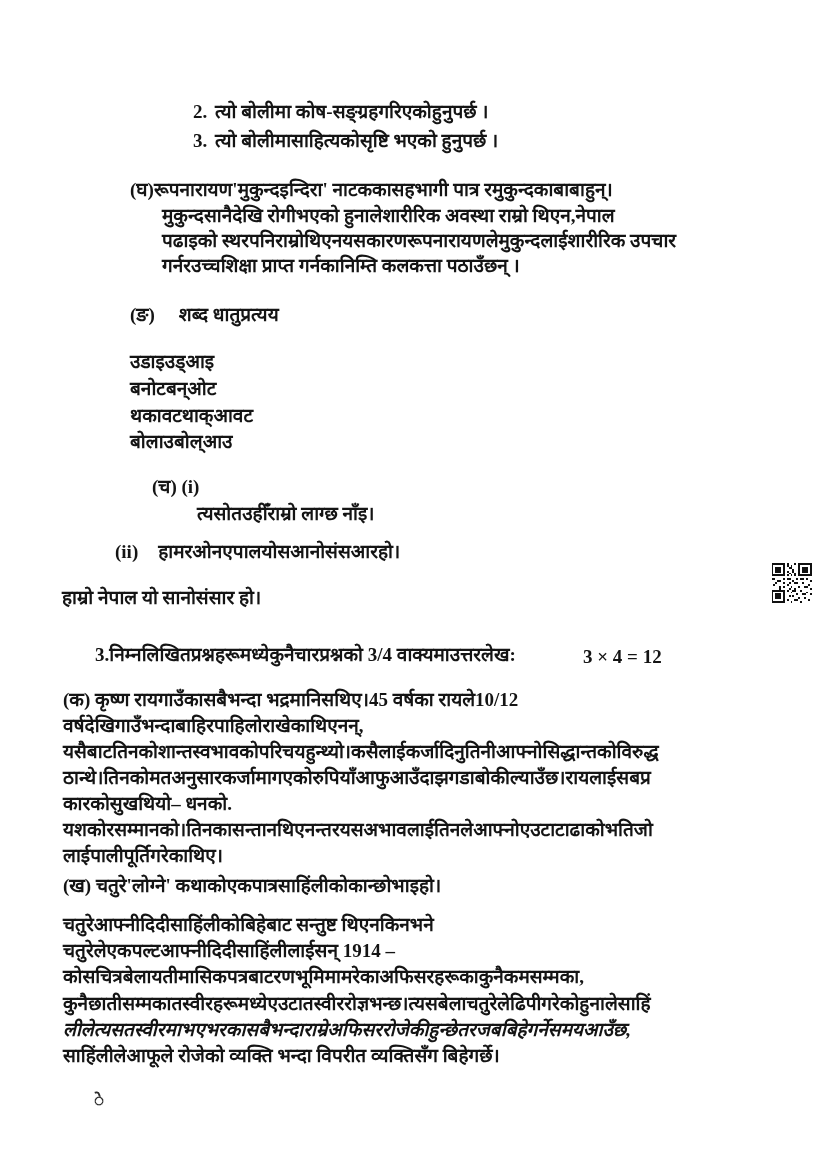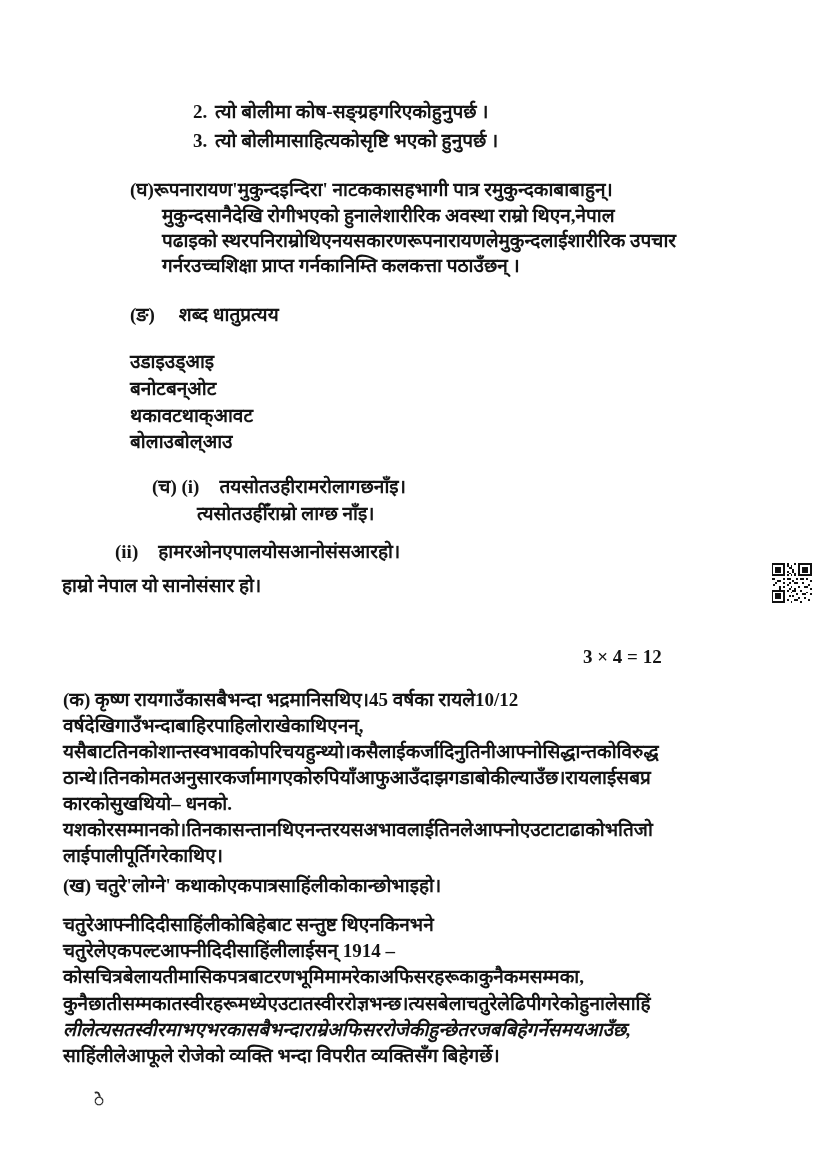--- a/index.html
+++ b/index.html
@@ -50,28 +50,27 @@
     <span>शब्द धातुप्रत्यय</span>
   </div>
 
   <div class="t" style="left:130px;top:348px;">उडाइउड्आइ</div>
   <div class="t" style="left:130px;top:375px;">बनोटबन्ओट</div>
   <div class="t" style="left:130px;top:402px;">थकावटथाक्आवट</div>
   <div class="t" style="left:130px;top:428px;">बोलाउबोल्आउ</div>
 
   <div class="t row" style="left:152px;top:473px;">
     <span class="gap-sm">(च) (i)</span>
-    <span>तयसोतउहीरामरोलागछनाँइ।</span>
   </div>
   <div class="t" style="left:197px;top:500px;">त्यसोतउहीँराम्रो लाग्छ नाँइ।</div>
   <div class="t row" style="left:115px;top:538px;">
     <span class="gap-sm">(ii)</span>
     <span>हामरओनएपालयोसआनोसंसआरहो।</span>
   </div>
-  <div class="t" style="left:62px;top:572px;">हाम्रो नेपाल यो सानोसंसार हो।</div>
+  <div class="t" style="left:62px;top:584px;">हाम्रो नेपाल यो सानोसंसार हो।</div>
 
   <svg class="qr" viewBox="0 0 21 21" shape-rendering="crispEdges">
     <rect x="0" y="0" width="21" height="21" fill="#ffffff"></rect>
     <g fill="#111111">
       <rect x="0" y="0" width="7" height="7"></rect>
         <rect x="14" y="0" width="7" height="7"></rect>
         <rect x="0" y="14" width="7" height="7"></rect>
     </g>
     <g fill="#ffffff">
       <rect x="1" y="1" width="5" height="5"></rect>
@@ -131,20 +130,21 @@
         <rect x="14" y="18" width="1" height="1"></rect>
         <rect x="17" y="18" width="1" height="1"></rect>
       <rect x="19" y="19" width="1" height="1"></rect>
         <rect x="8" y="19" width="1" height="1"></rect>
         <rect x="12" y="19" width="2" height="1"></rect>
       <rect x="10" y="20" width="1" height="1"></rect>
         <rect x="15" y="20" width="1" height="1"></rect>
     </g>
   </svg>
 
+  <div class="t" style="left:95px;top:641px;">3.निम्नलिखितप्रश्नहरूमध्येकुनैचारप्रश्नको 3/4 वाक्यमाउत्तरलेख:</div>
   <div class="t" style="left:583px;top:643px;">3 × 4 = 12</div>
 
   <div class="t" style="left:63px;top:686px;">(क)  कृष्ण रायगाउँकासबैभन्दा भद्रमानिसथिए।45 वर्षका रायले10/12</div>
   <div class="t" style="left:63px;top:712px;">वर्षदेखिगाउँभन्दाबाहिरपाहिलोराखेकाथिएनन्,</div>
   <div class="t" style="left:63px;top:738px;">यसैबाटतिनकोशान्तस्वभावकोपरिचयहुन्थ्यो।कसैलाईकर्जादिनुतिनीआफ्नोसिद्धान्तकोविरुद्ध</div>
   <div class="t" style="left:63px;top:764px;">ठान्थे।तिनकोमतअनुसारकर्जामागएकोरुपियाँआफुआउँदाझगडाबोकील्याउँछ।रायलाईसबप्र</div>
   <div class="t" style="left:63px;top:790px;">कारकोसुखथियो– धनको.</div>
   <div class="t" style="left:63px;top:816px;">यशकोरसम्मानको।तिनकासन्तानथिएनन्तरयसअभावलाईतिनलेआफ्नोएउटाटाढाकोभतिजो</div>
   <div class="t" style="left:63px;top:842px;">लाईपालीपूर्तिगरेकाथिए।</div>
 

